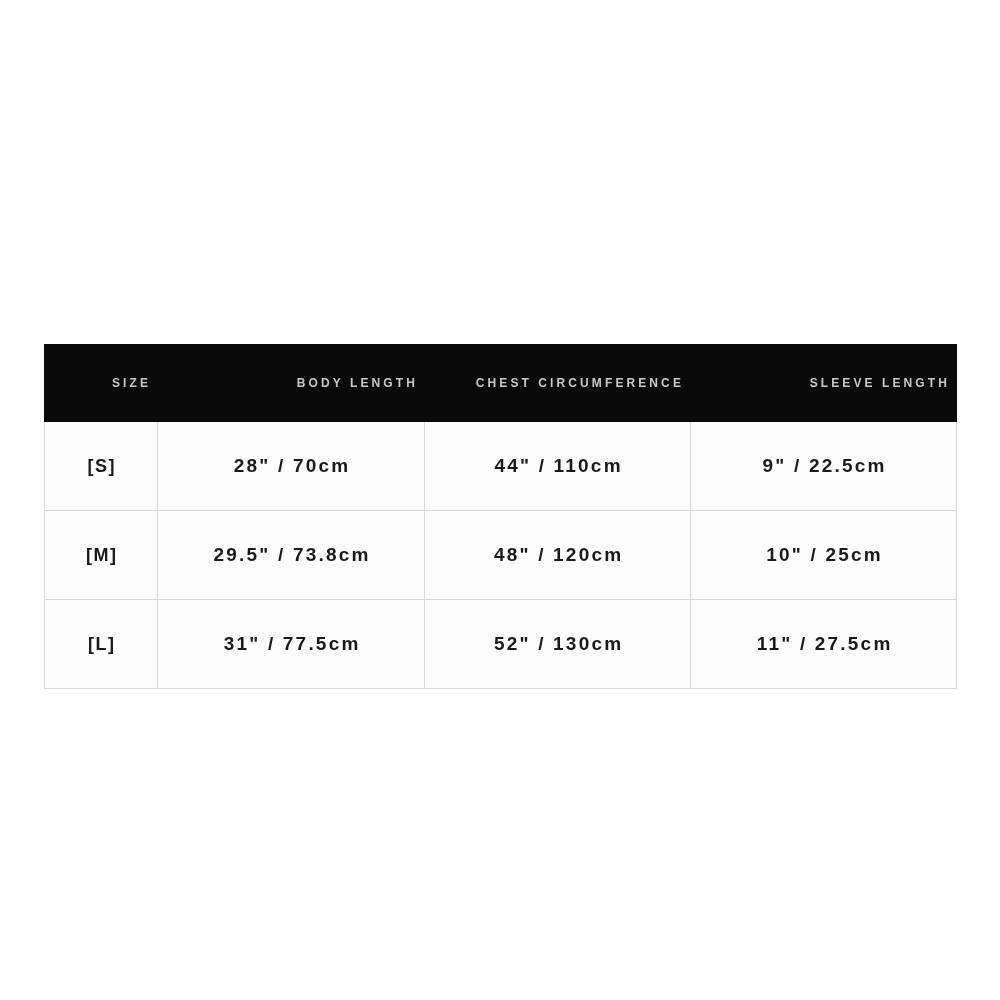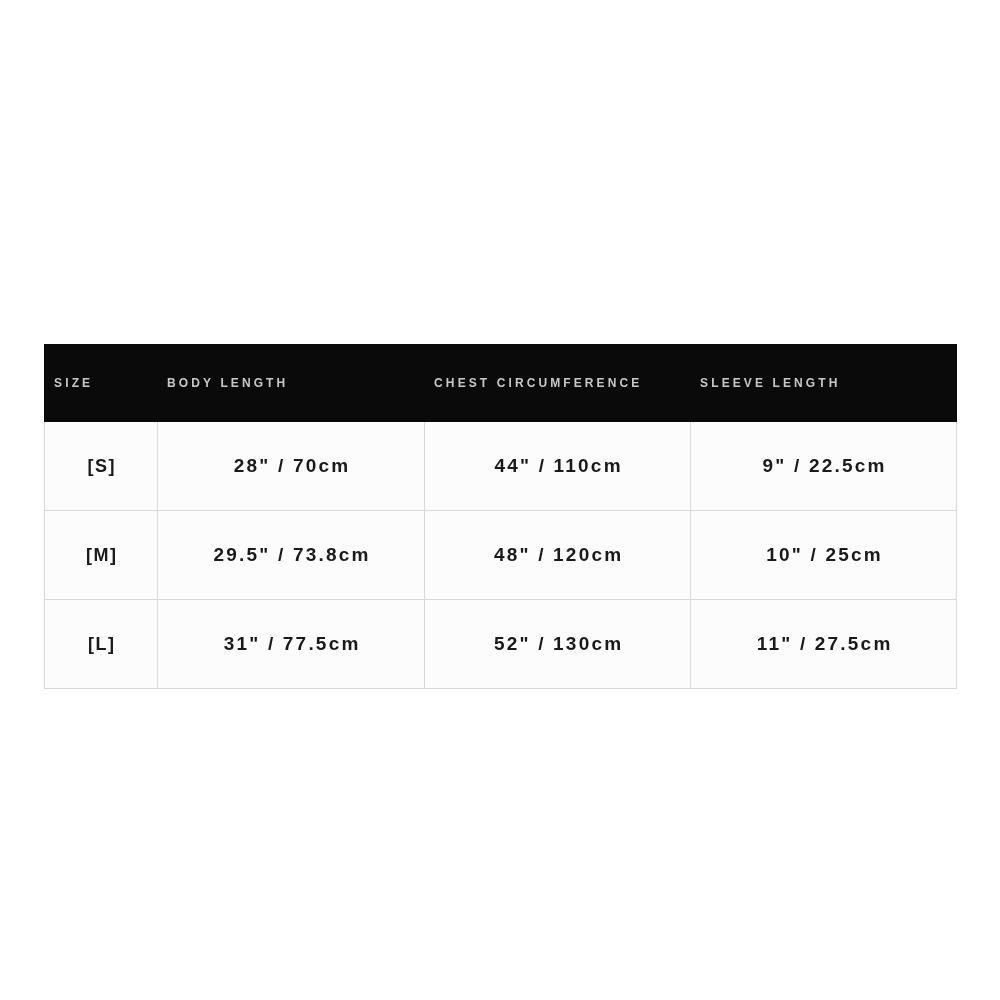--- a/index.html
+++ b/index.html
@@ -49,21 +49,21 @@
   }
 
   th.head-cell {
     height: 77px;
     background: #0a0a0a;
     color: #c8c8c8;
     font-size: 12px;
     font-weight: 700;
     letter-spacing: 3.1px;
     text-indent: 3.1px;
-    text-align: left;
+    text-align: right;
     vertical-align: middle;
     text-transform: uppercase;
     font-stretch: condensed;
     border: 1px solid #0a0a0a;
     padding: 0 6px;
     white-space: nowrap;
     box-sizing: border-box;
   }
 
   td.body-cell {

